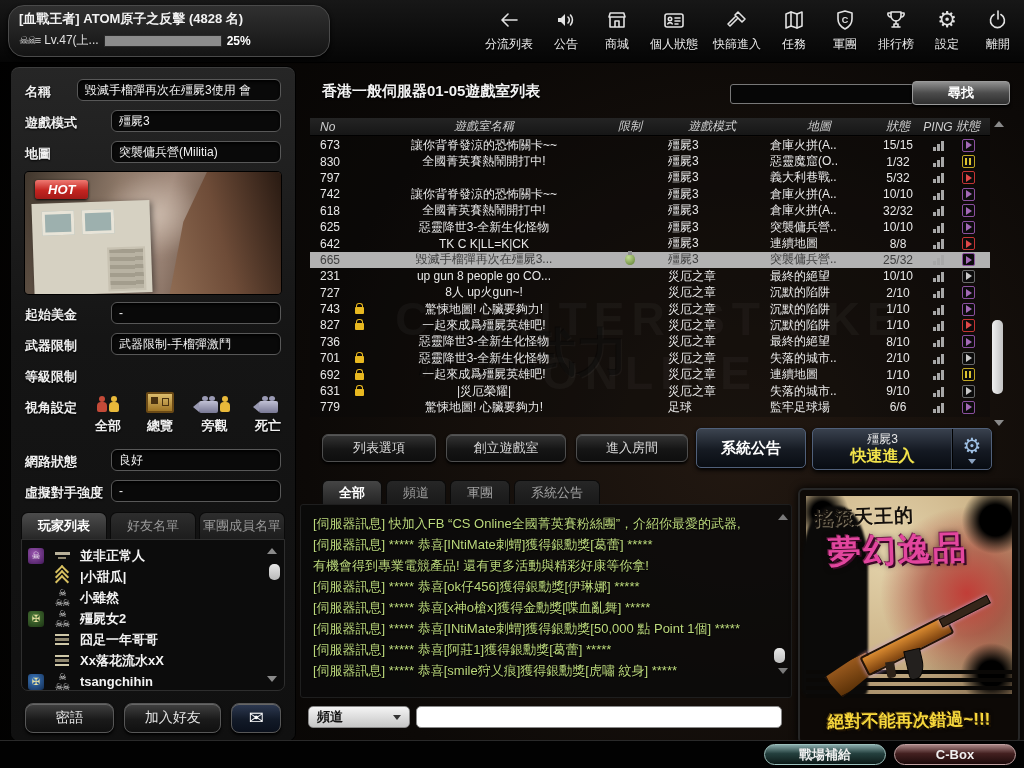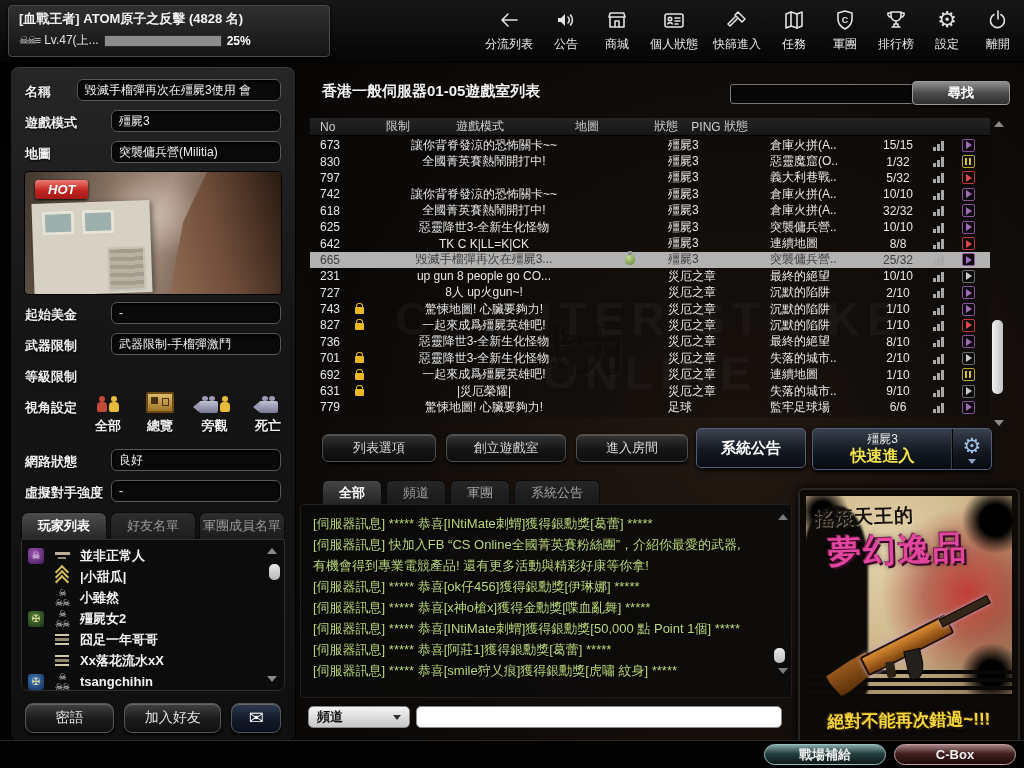--- a/index.html
+++ b/index.html
@@ -3,21 +3,21 @@
 <meta charset="utf-8">
 <style>
   html,body{margin:0;padding:0;background:#000;}
   .screen{position:relative;width:1024px;height:768px;overflow:hidden;
     font-family:"Liberation Sans","DejaVu Sans",sans-serif;
     background:radial-gradient(circle at 72% 58%, #221811 0%, #0c0907 50%, #000 100%);}
   
   .topbar{position:absolute;left:0;top:0;width:1024px;height:62px;
     background:linear-gradient(#171717,#050505);border-bottom:1px solid #000;}
   .playerbox{position:absolute;left:8px;top:5px;width:300px;height:42px;
-    background:linear-gradient(#303030,#141414);border:1px solid #4a4a4a;border-radius:4px;
+    background:linear-gradient(#303030,#141414);border:1px solid #4a4a4a;border-radius:16px;
     padding:4px 10px;box-shadow:0 2px 4px #000;}
   .pb-line1{color:#f2f2f2;font-size:13px;font-weight:bold;white-space:nowrap;}
   .pb-line2{display:flex;align-items:center;gap:5px;margin-top:4px;color:#e0e0e0;font-size:12px;}
   .minirank{font-size:11px;color:#d8d8d8;letter-spacing:-2px;}
   .pbar{width:116px;height:10px;background:#8c8c8c;border:1px solid #2a2a2a;position:relative;}
   .pfill{height:100%;background:linear-gradient(#d2c040,#a6952a);width:0;}
   .pb-pct{color:#fff;font-weight:bold;}
   .topnav{position:absolute;right:8px;top:6px;display:flex;gap:15px;}
   .navitem{display:flex;flex-direction:column;align-items:center;gap:2px;min-width:36px;cursor:pointer;}
   .navicon{height:28px;display:flex;align-items:center;justify-content:center;color:#e2e2e2;font-size:22px;}
@@ -110,21 +110,21 @@
   
   .rl-title{position:absolute;left:322px;top:82px;color:#f4f4f4;font-size:15px;font-weight:bold;
     text-shadow:0 1px 2px #000;}
   .rl-search{position:absolute;left:730px;top:84px;width:170px;height:18px;background:#060606;
     border:1px solid #787878;border-radius:3px;color:#fff;font-size:12px;padding:0 6px;outline:none;}
   .rl-find{position:absolute;left:912px;top:81px;width:98px;height:24px;border-radius:4px;
     background:linear-gradient(#909090,#4c4c4c 50%,#2e2e2e);border:1px solid #9a9a9a;
     color:#fff;font-size:13px;font-weight:bold;cursor:pointer;box-shadow:0 2px 3px #000;}
   .thead{position:absolute;left:310px;top:118px;width:680px;height:17px;display:flex;
     align-items:center;background:linear-gradient(#242424,#161616);color:#cfcfcf;font-size:12px;
-    border-bottom:1px solid #000;}
+    border-bottom:1px solid #000;font-style:italic;}
   .tbody{position:absolute;left:310px;top:137px;width:680px;height:280px;
     background:rgba(8,8,8,0.35);}
   .trow{display:flex;align-items:center;height:16.4px;font-size:12px;color:#e8e8e8;cursor:pointer;white-space:nowrap;}
   .trow.selected{background:#b2b2b2;color:#404040;}
   .c-no{width:40px;padding-left:10px;box-sizing:border-box;}
   .c-lock{width:18px;display:flex;justify-content:center;}
   .c-name{width:232px;text-align:center;overflow:hidden;}
   .c-restrict{width:60px;display:flex;justify-content:center;}
   .c-mode{width:104px;padding-left:8px;box-sizing:border-box;}
   .c-map{width:110px;padding-left:6px;box-sizing:border-box;}
@@ -502,20 +502,21 @@
     </div>
   </aside>
 
   <div class="rl-title">香港一般伺服器01-05遊戲室列表</div>
   <input class="rl-search" value="" style="">
   <button class="rl-find">尋找</button>
 
   <div class="thead" id="thead">
       <span class="c-no">No</span>
       <span class="c-lock"></span>
+      <span class="c-name">遊戲室名稱</span>
       <span class="c-restrict">限制</span>
       <span class="c-mode">遊戲模式</span>
       <span class="c-map">地圖</span>
       <span class="c-status">狀態</span>
       <span class="c-ping">PING</span>
       <span class="c-state">狀態</span>
     </div>
   <div class="tbody" id="tbody">
       <div class="trow">
         <span class="c-no">673</span>
@@ -912,22 +913,22 @@
     </div>
   </div>
 
   <div class="ctabs" id="ctabs">
       <div class="ctab active">全部</div>
       <div class="ctab">頻道</div>
       <div class="ctab">軍團</div>
       <div class="ctab">系統公告</div>
     </div>
   <div class="chatbox" id="chatbox">
+      <div class="cline">[伺服器訊息] 快加入FB “CS Online全國菁英賽粉絲團”，介紹你最愛的武器,</div>
       <div class="cline">[伺服器訊息] ***** 恭喜[INtiMate刺蝟]獲得銀勳獎[葛蕾] *****</div>
-      <div class="cline">[伺服器訊息] 快加入FB “CS Online全國菁英賽粉絲團”，介紹你最愛的武器,</div>
       <div class="cline">有機會得到專業電競產品! 還有更多活動與精彩好康等你拿!</div>
       <div class="cline">[伺服器訊息] ***** 恭喜[ok仔456]獲得銀勳獎[伊琳娜] *****</div>
       <div class="cline">[伺服器訊息] ***** 恭喜[x神o槍x]獲得金勳獎[喋血亂舞] *****</div>
       <div class="cline">[伺服器訊息] ***** 恭喜[INtiMate刺蝟]獲得銀勳獎[50,000 點 Point 1個] *****</div>
       <div class="cline">[伺服器訊息] ***** 恭喜[阿莊1]獲得銀勳獎[葛蕾] *****</div>
       <div class="cline">[伺服器訊息] ***** 恭喜[smile狩乂痕]獲得銀勳獎[虎嘯 紋身] *****</div>
     </div>
   <div class="cscroll-up"></div>
   <div class="cthumb"></div>
   <div class="cscroll-down"></div>

